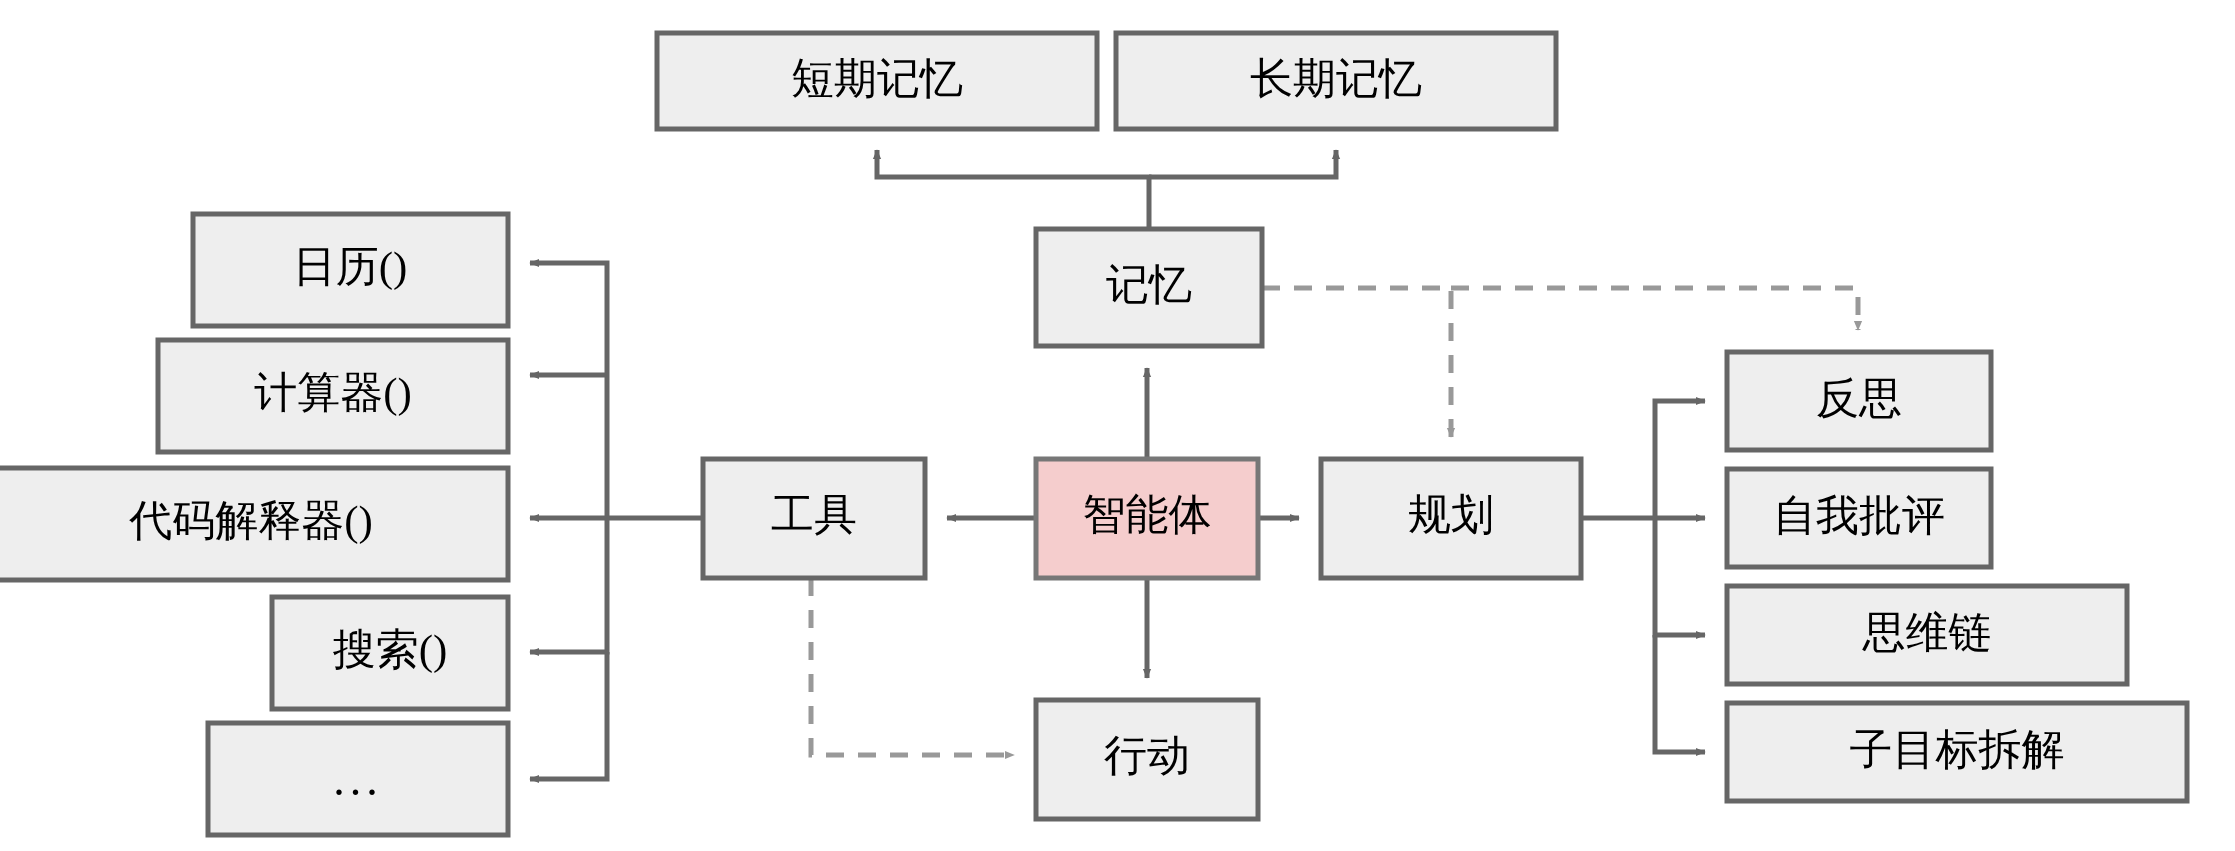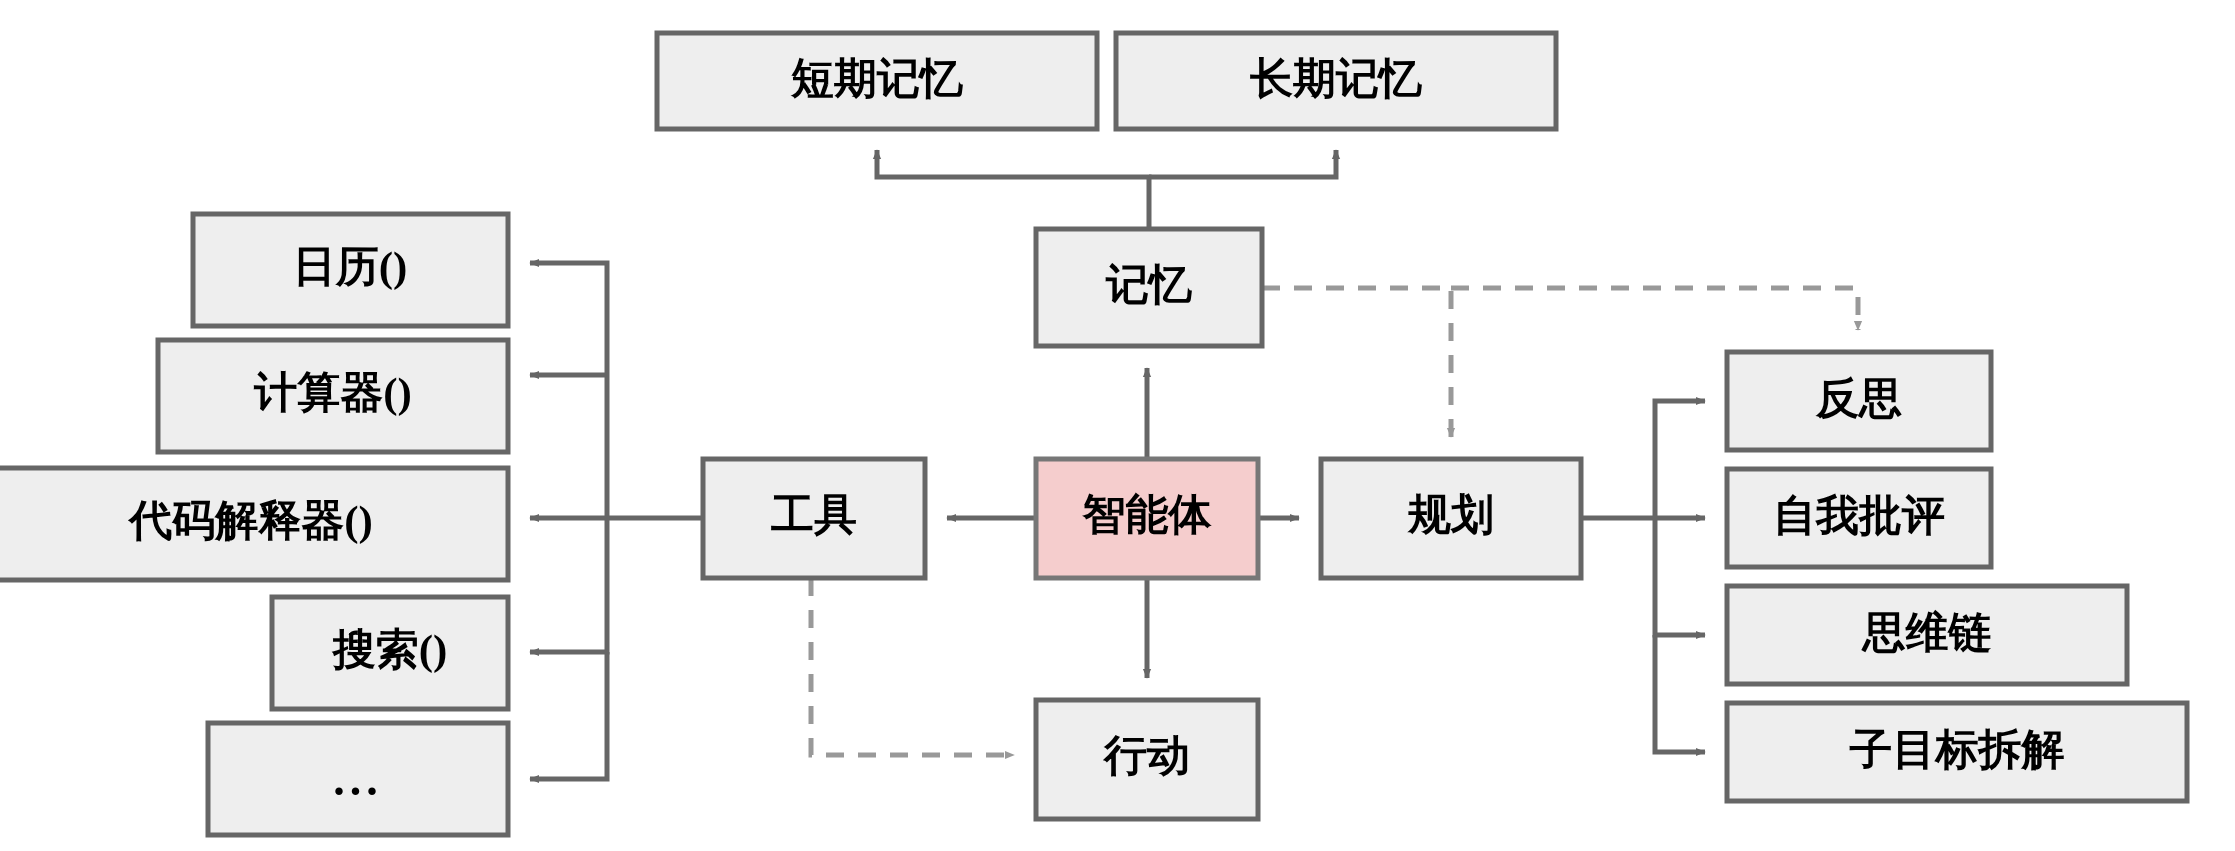--- a/index.html
+++ b/index.html
@@ -11,21 +11,20 @@
     width: 2235px;
     height: 851px;
     overflow: hidden;
     font-family: "Liberation Serif", "DejaVu Serif", serif;
   }
   #diagram-root {
     position: relative;
     width: 2235px;
     height: 851px;
     background: #ffffff;
-    font-weight: bold;
   }
   svg#diagram-svg {
     position: absolute;
     top: 0;
     left: 0;
     width: 2235px;
     height: 851px;
     display: block;
   }
   .node-rect {

